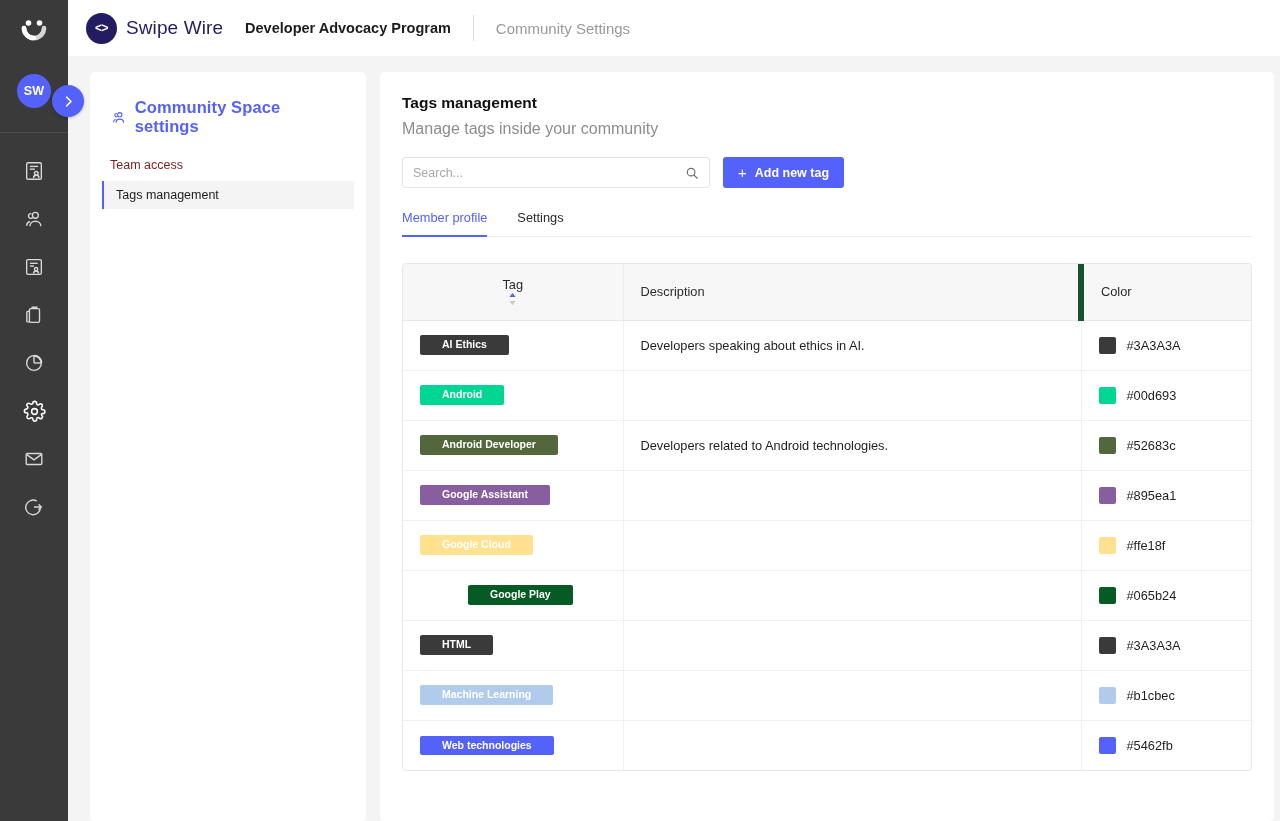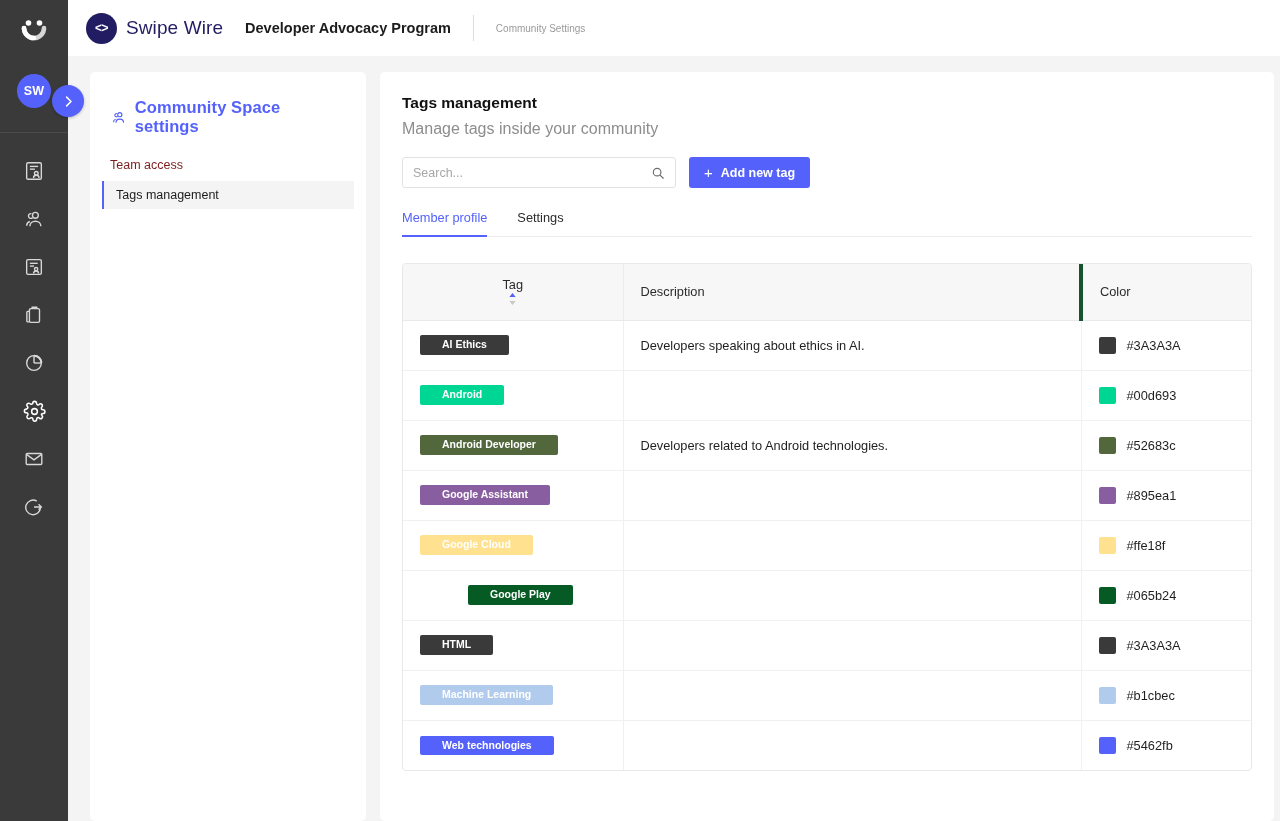--- a/index.html
+++ b/index.html
@@ -78,21 +78,21 @@
   .brand-name {
     font-size: 19px; color: #221c62; font-weight: 500; letter-spacing: .1px;
   }
   .program-name {
     font-size: 14.5px; font-weight: bold; color: #1c1c1c;
     margin-left: 22px;
   }
   .topbar-divider {
     width: 1px; height: 26px; background: #dcdcdc; margin: 0 22px;
   }
-  .breadcrumb-current { font-size: 10px; color: #9a9a9a; }
+  .breadcrumb-current { font-size: 15px; color: #9a9a9a; }
 
   
   .body-area {
     flex: 1; display: flex; gap: 14px;
     padding: 16px 28px 0 22px;
     align-items: flex-start;
   }
 
   
   .settings-card {
@@ -125,21 +125,21 @@
     flex: 1; background: #fff; border-radius: 5px;
     min-height: 749px;
     padding: 22px 22px 0 22px;
     overflow: hidden;
   }
   .page-title { font-size: 15.5px; font-weight: bold; color: #111; }
   .page-sub { font-size: 16px; color: #8d8d8d; margin-top: 8px; }
 
   .search-row { display: flex; align-items: center; gap: 13px; margin-top: 19px; }
   .search-box {
-    width: 274px; height: 31px;
+    width: 308px; height: 31px;
     border: 1px solid #e2e2e2; border-radius: 3px;
     display: flex; align-items: center;
     padding: 0 10px;
     background: #fff;
   }
   .search-box input {
     flex: 1; border: 0; outline: 0;
     font-size: 12.5px; color: #333;
     font-family: "Liberation Sans", sans-serif;
     background: transparent;
@@ -176,21 +176,21 @@
     background: #f7f7f7;
     height: 56px;
     text-align: left;
     font-size: 12.8px; font-weight: normal; color: #2b2b2b;
     padding: 0 17px;
     border-bottom: 1px solid #e8e8e8;
     vertical-align: middle;
   }
   th.col-tag { width: 220px; }
   th.col-desc { width: 458px; border-left: 1px solid #ececec; }
-  th.col-color { width: 170px; border-left: 4px solid #14532d; }
+  th.col-color { width: 170px; border-left: 6px solid #14532d; }
   .th-inner { display: flex; align-items: center; justify-content: space-between; flex-direction: column; }
   tbody td {
     height: 50px;
     padding: 0 17px;
     border-bottom: 1px solid #f0f0f0;
     font-size: 12.8px; color: #1f1f1f;
     vertical-align: middle;
   }
   tbody td.c-desc, tbody td.c-color { border-left: 1px solid #f0f0f0; }
   tbody tr:last-child td { border-bottom: none; }

